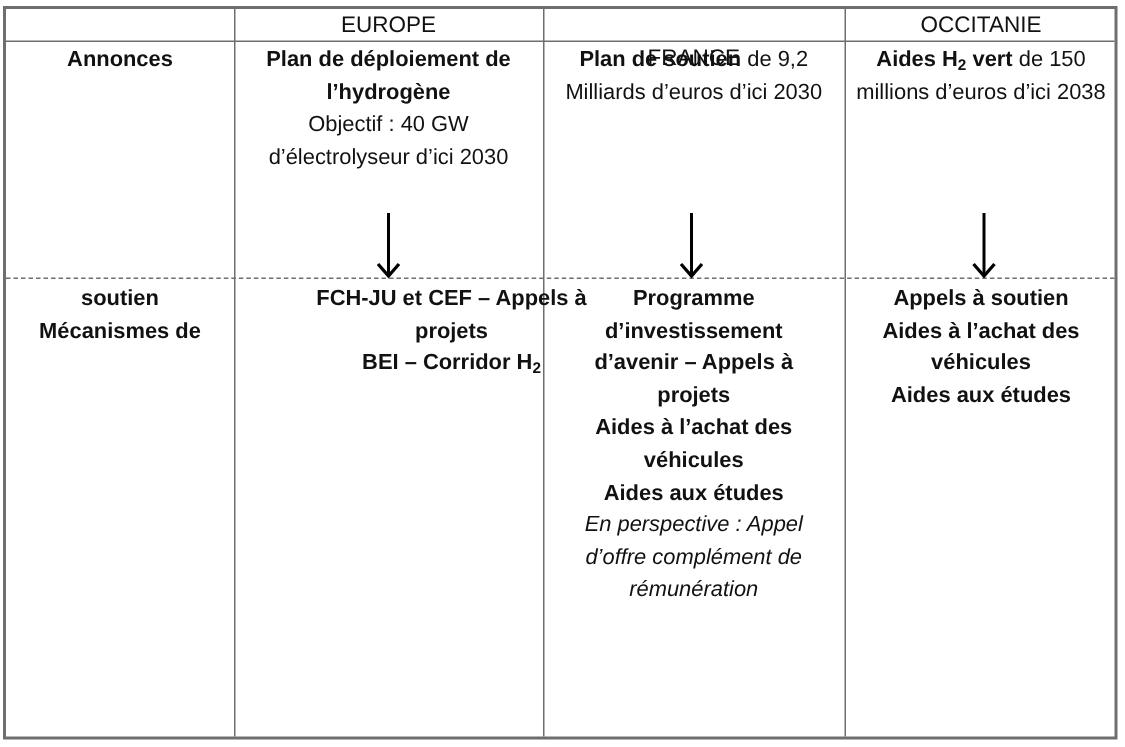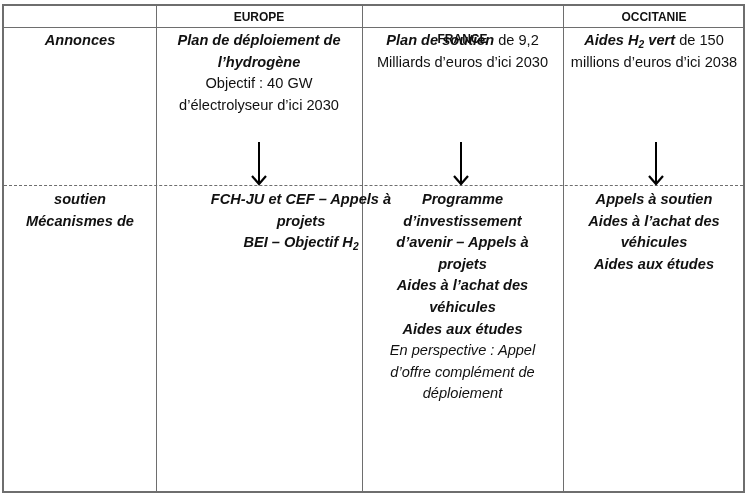--- a/index.html
+++ b/index.html
@@ -4,22 +4,22 @@
 <style>
   html, body { margin: 0; padding: 0; background: #ffffff; }
   body { width: 750px; height: 498px; position: relative; overflow: hidden;
          font-family: "Liberation Sans", sans-serif; color: #111; }
   .tbl { position: absolute; left: 2px; top: 4px; width: 743px; height: 489px;
          border: 2px solid #6e6e6e; box-sizing: border-box; }
   .vline { position: absolute; top: 0; bottom: 0; width: 0; border-left: 1.5px solid #6e6e6e; }
   .hline { position: absolute; left: 0; right: 0; height: 0; border-top: 1.5px solid #6e6e6e; }
   .dline { position: absolute; left: 0; right: 0; height: 0; border-top: 1.5px dashed #6e6e6e; }
   .cell { position: absolute; text-align: center; font-size: 14.6px; line-height: 21.6px; }
-  .hdr { font-weight: bold; font-size: 12px; line-height: 22px; }
-  .b { font-weight: bold; font-style: italic; }
+  .hdr { font-weight: normal; font-size: 15px; line-height: 22px; }
+  .b { font-weight: bold; }
   .i { font-style: italic; }
   .arrow { position: absolute; width: 16px; height: 44px; }
   sub { font-size: 0.7em; vertical-align: -0.25em; line-height: 0; }
 </style>
 </head>
 <body>
 
 <div class="tbl">
 
   <div class="vline" style="left:152px"></div>
@@ -62,28 +62,28 @@
     <polyline points="1,34 8,42 15,34" fill="none" stroke="#000" stroke-width="2.2"></polyline>
   </svg>
 
   <div class="cell b" style="left:0; width:152px; top:183px;">
     <div>soutien</div>
     <div>Mécanismes de</div>
   </div>
 
   <div class="cell b" style="left:160px; width:190px; top:183px;margin-left:42px;">
     <div>FCH-JU et CEF – Appels à projets</div>
-    <div><span>BEI – Objectif H</span><sub>2</sub></div>
+    <div><span>BEI – Corridor H</span><sub>2</sub></div>
   </div>
 
   <div class="cell" style="left:364px; width:189px; top:183px;">
     <div class="b" style="padding:0 14px;">Programme d’investissement d’avenir – Appels à projets</div>
     <div class="b" style="padding:0 22px;">Aides à l’achat des véhicules</div>
     <div class="b">Aides aux études</div>
-    <div class="i">En perspective : Appel d’offre complément de déploiement</div>
+    <div class="i">En perspective : Appel d’offre complément de rémunération</div>
   </div>
 
   <div class="cell b" style="left:565px; width:170px; top:183px;">
     <div>Appels à soutien</div>
     <div style="padding:0 8px;">Aides à l’achat des véhicules</div>
     <div>Aides aux études</div>
   </div>
 </div>
 
 </body></html>

